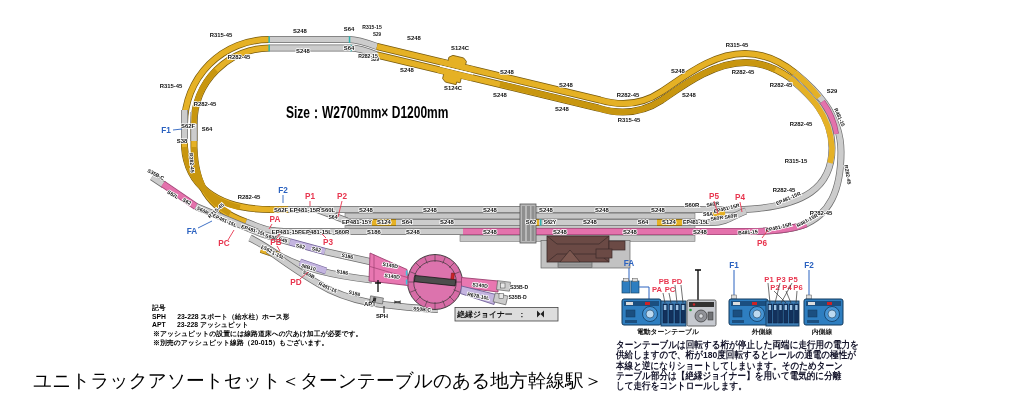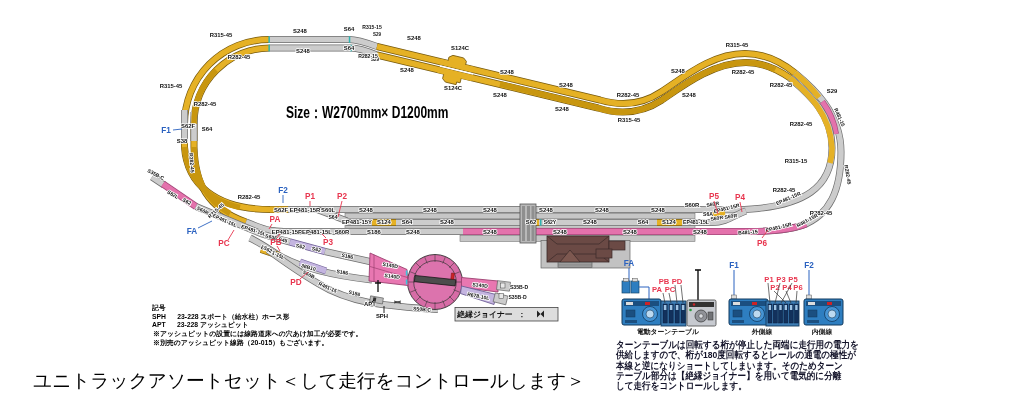--- a/index.html
+++ b/index.html
@@ -471,13 +471,13 @@
 <text x="822" y="334" style="font-size:6.8px;stroke:none">内側線</text>
 </g>
 </svg>
 <div class="htx" style="left:286px;top:103px;font-size:16px;font-weight:bold;transform:scaleX(0.75);transform-origin:0 0">Size：W2700mm× D1200mm</div>
 <div class="htx" style="left:152px;top:302.5px;font-size:6.8px;font-weight:bold">記号</div>
 <div class="htx" style="left:152px;top:311.5px;font-size:6.8px;font-weight:bold">SPH&nbsp;&nbsp;&nbsp;&nbsp;&nbsp;&nbsp;23-228 スポート（給水柱）ホース形</div>
 <div class="htx" style="left:152px;top:319.5px;font-size:6.8px;font-weight:bold">APT&nbsp;&nbsp;&nbsp;&nbsp;&nbsp;&nbsp;23-228 アッシュピット</div>
 <div class="htx" style="left:153px;top:329px;font-size:6.9px;font-weight:bold">※アッシュピットの設置には線路道床への穴あけ加工が必要です。</div>
 <div class="htx" style="left:153px;top:337.5px;font-size:6.9px;font-weight:bold">※別売のアッシュピット線路（20-015）もございます。</div>
 <div class="htx" style="left:616px;top:340px;font-size:9.8px;font-weight:bold;line-height:10.3px;color:#14142a;transform:scaleX(0.875);transform-origin:0 0">ターンテーブルは回転する桁が停止した両端に走行用の電力を<br>供給しますので、桁が180度回転するとレールの通電の極性が<br>本線と逆になりショートしてしまいます。そのためターン<br>テーブル部分は【絶縁ジョイナー】を用いて電気的に分離<br>して走行をコントロールします。</div>
-<div class="htx" style="left:33px;top:368px;font-size:18.7px;color:#000">ユニトラックアソートセット＜して走行をコントロールします＞</div>
+<div class="htx" style="left:33px;top:368px;font-size:18.7px;color:#000">ユニトラックアソートセット＜ターンテーブルのある地方幹線駅＞</div>
 </div>
 </body></html>

